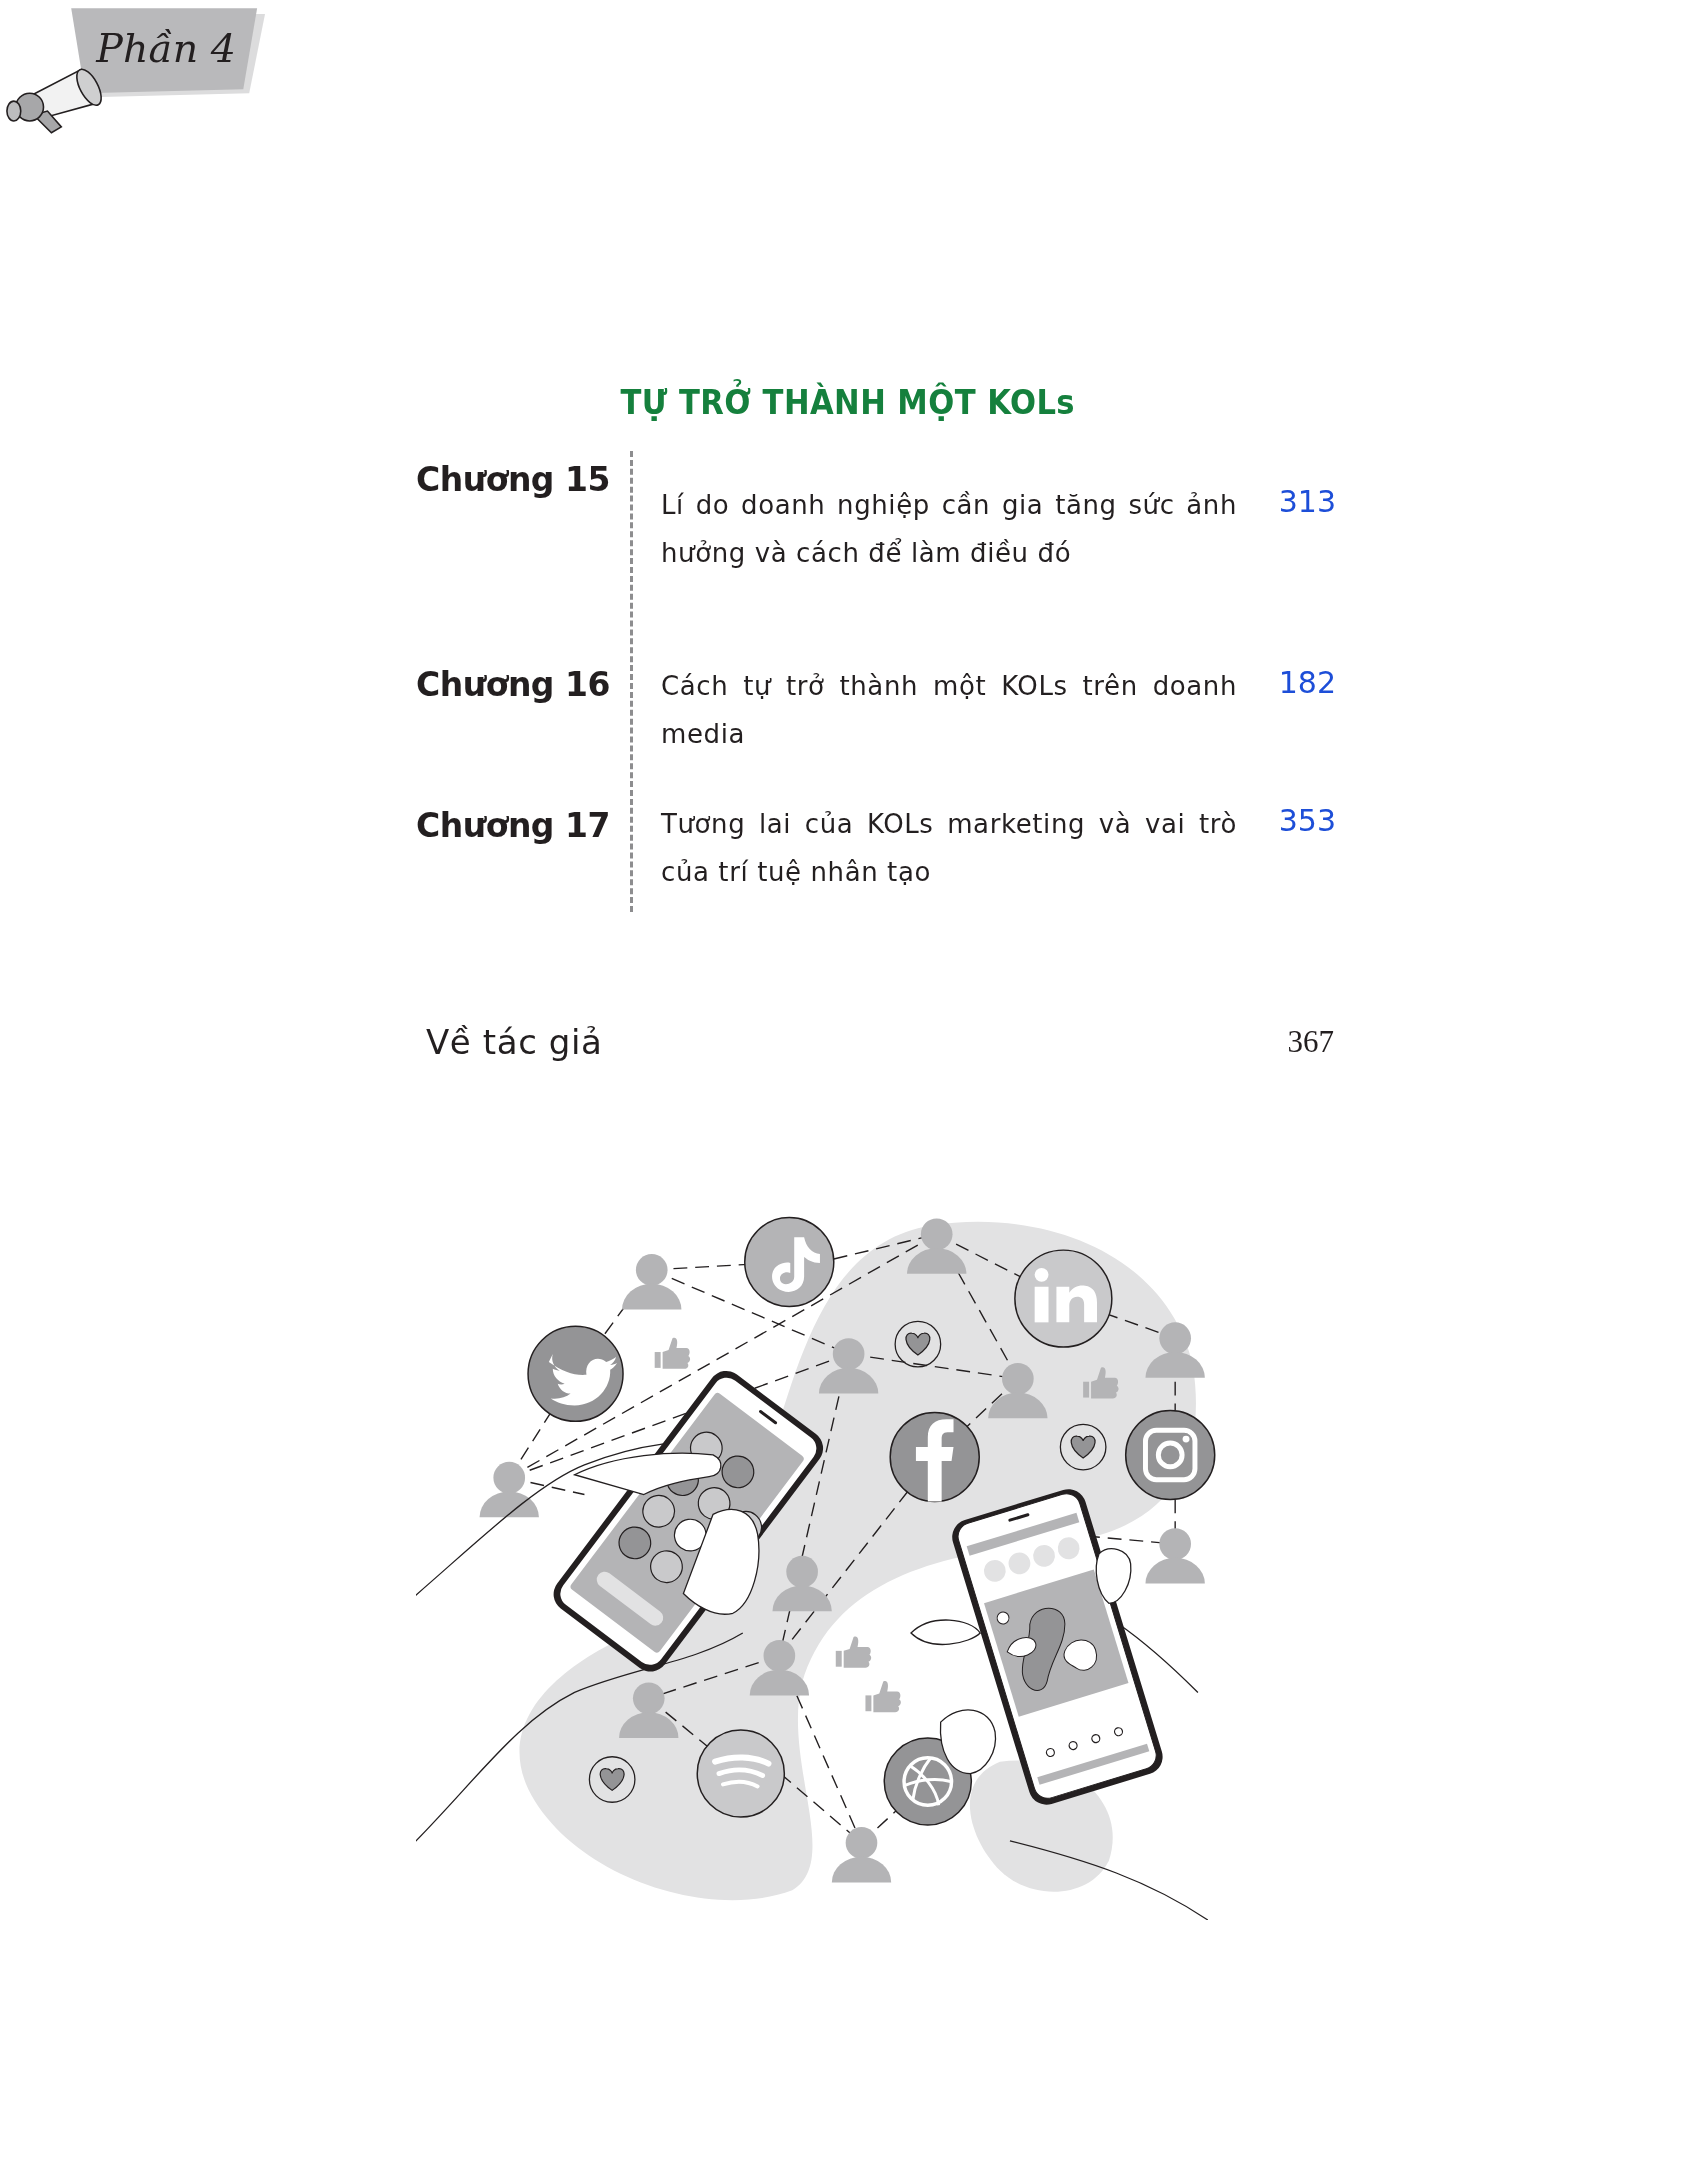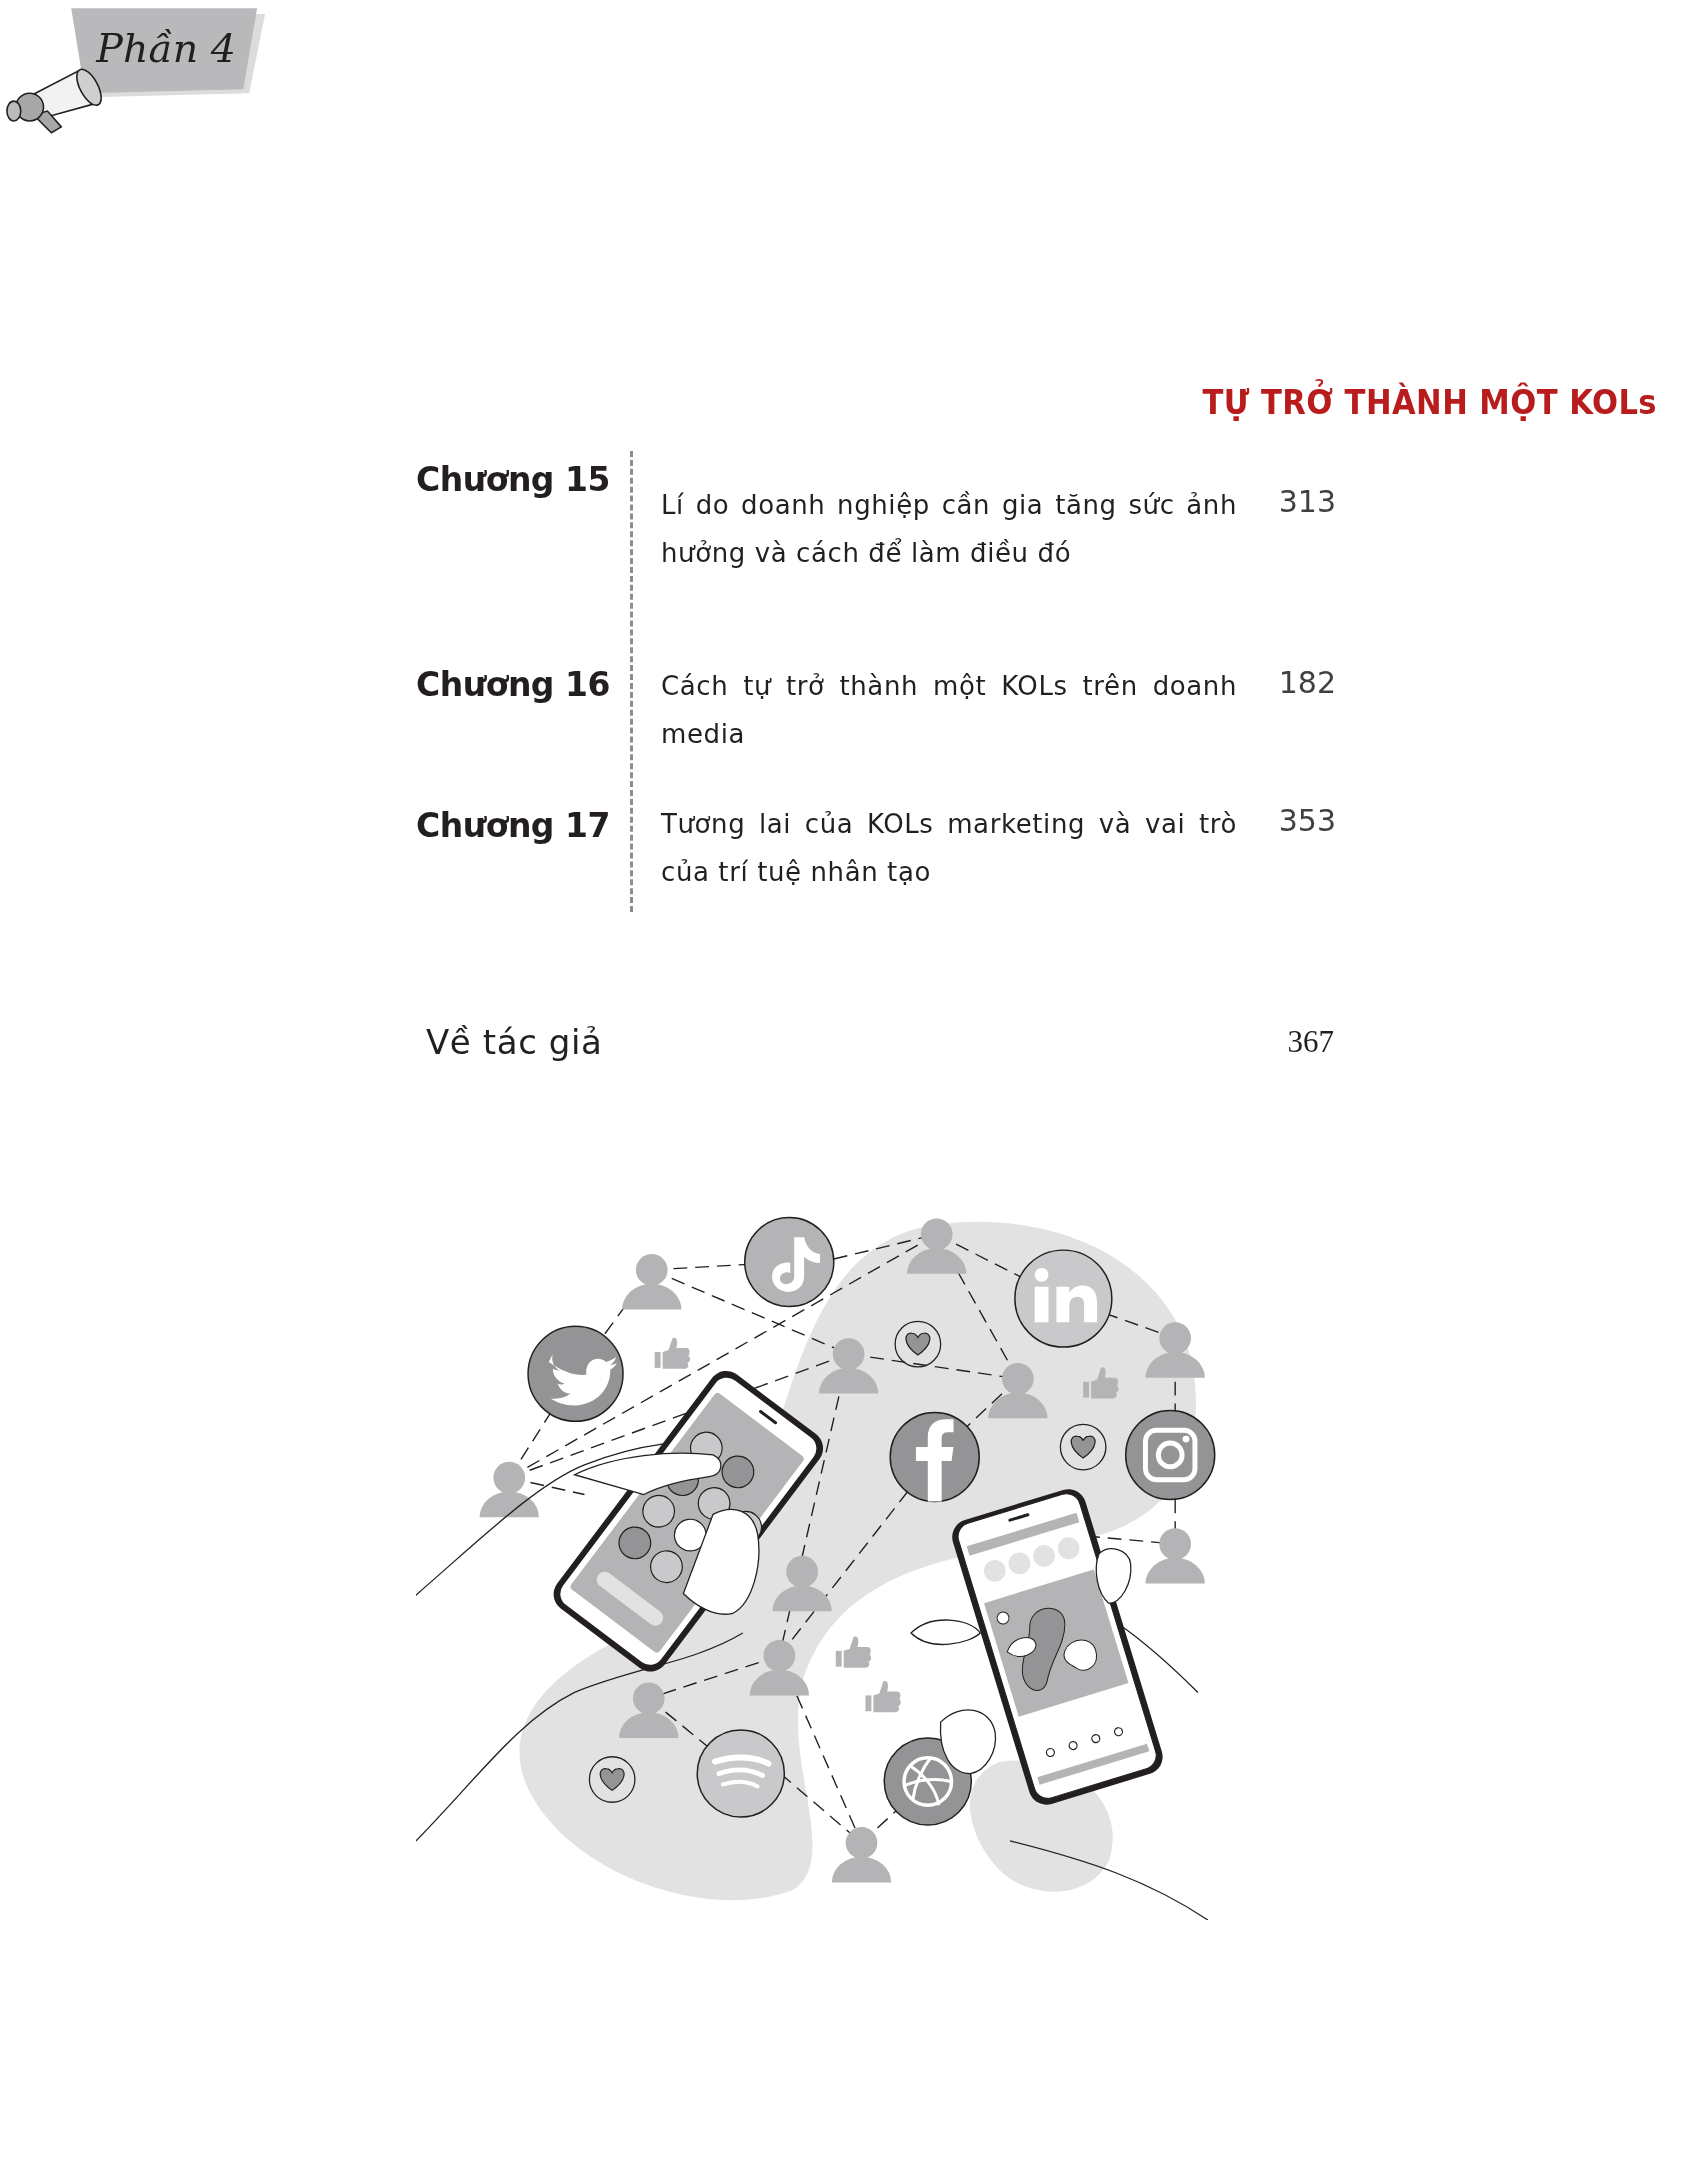--- a/index.html
+++ b/index.html
@@ -1,32 +1,32 @@
 <!DOCTYPE html>
 <html><head>
 <meta charset="utf-8">
 <style>
   html, body { margin: 0; padding: 0; background: #ffffff; }
   body { width: 1683px; height: 2178px; position: relative; overflow: hidden;
          font-family: "DejaVu Sans", sans-serif; color: #231f20; }
   #badge { left: 681px; top: 242px; width: 267px; height: 139px; }
   #badge svg { width: 100%; height: 100%; display: block; }
-  .part-title { position: absolute; left: 0; right: 0; top: 382px; text-align: right;
+  .part-title { position: absolute; left: 0; right: 0; top: 382px; text-align: center;
     font-family: "DejaVu Sans", sans-serif; font-weight: bold; font-size: 34px;
-    letter-spacing: 0.5px; color: #b91c1c; }
+    letter-spacing: 0.5px; color: #15803d; }
   .part-title span { display: inline-block; transform: scaleX(0.9); padding-left: 14px; }
   .dash-line { position: absolute; left: 630px; top: 451px; width: 0; height: 461px;
     border-left: 3px dashed #8d8d8f; }
   .chap-label { position: absolute; left: 416px; width: 194px; font-family: "DejaVu Sans", sans-serif;
     font-weight: bold; font-size: 33px; color: #231f20; white-space: nowrap; letter-spacing: -0.5px; }
   .chap-desc { position: absolute; left: 661px; width: 576px; font-family: "DejaVu Sans", sans-serif;
     font-size: 26px; line-height: 48px; color: #231f20; letter-spacing: 0.6px; text-align: justify; }
   .chap-desc.last-left { text-align-last: left; }
   .chap-page { position: absolute; left: 1277px; width: 59px; font-family: "DejaVu Sans", sans-serif;
-    font-size: 30px; color: #404040; text-align: right; }
+    font-size: 30px; color: #1d4ed8; text-align: right; }
   .about { position: absolute; left: 382px; top: 1022px; font-family: "DejaVu Sans", sans-serif;
     font-size: 34px; color: #231f20; letter-spacing: 0.6px; margin-left: 44px; }
   .about-page { position: absolute; left: 1257px; width: 77px; top: 1024px; font-family: Liberation Serif, serif;
     font-size: 31px; text-align: right; color: #231f20; }
   #illustration { position: absolute; left: 416px; top: 1168px; width: 891px; height: 752px; }
   #illustration svg { width: 891px; height: 752px; display: block; }
 </style>
 </head>
 <body>
 

